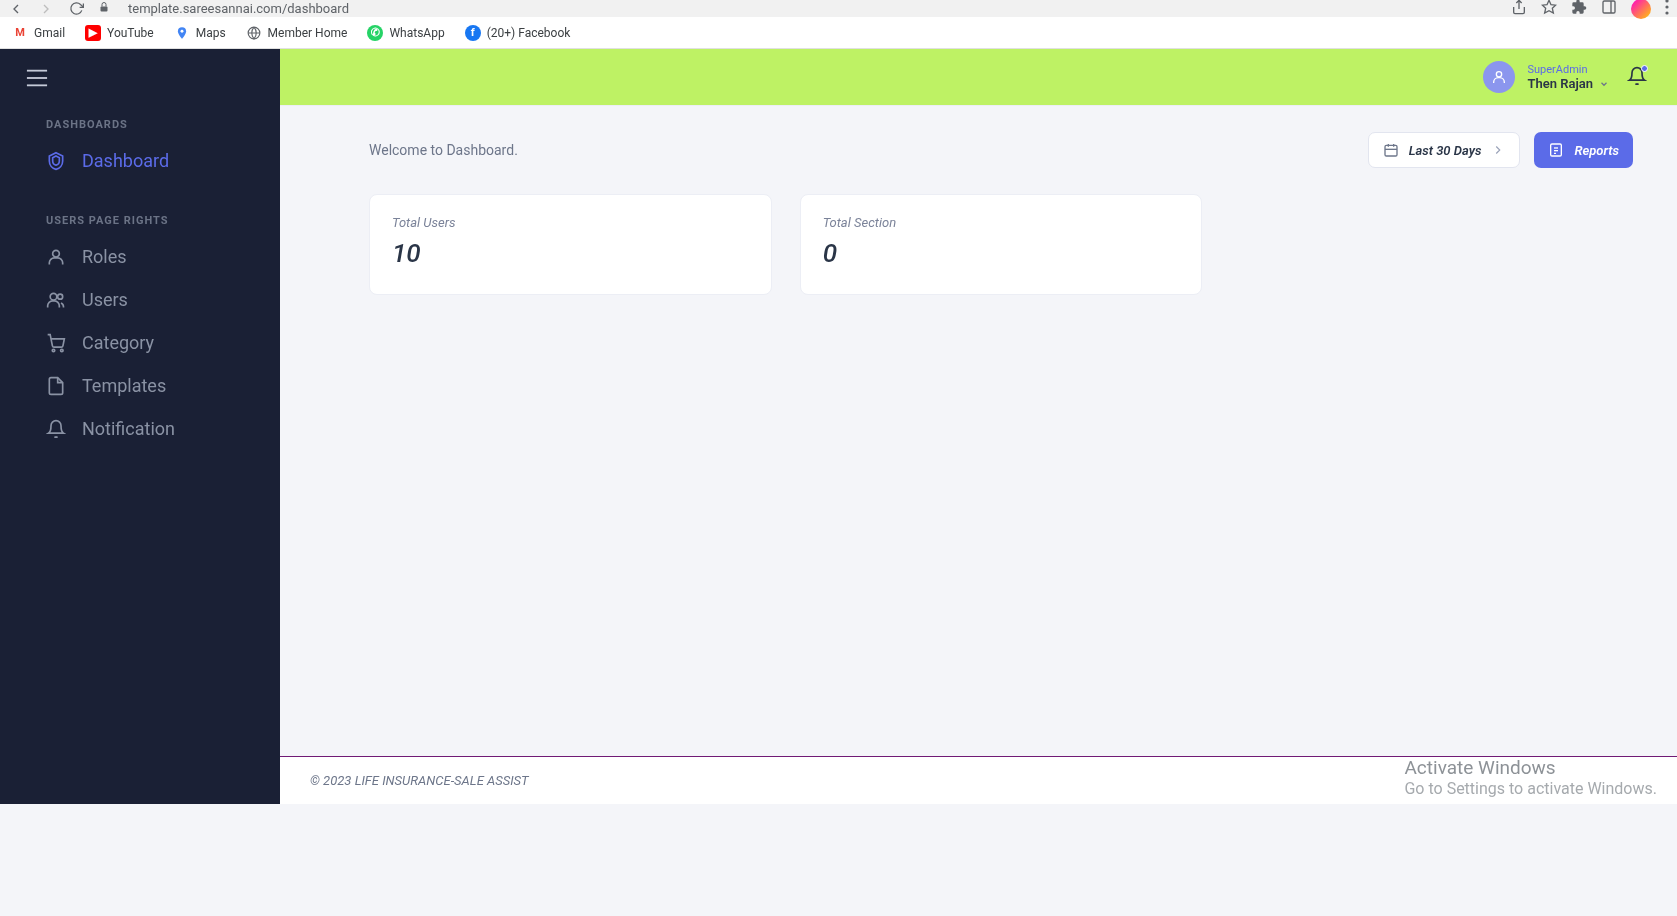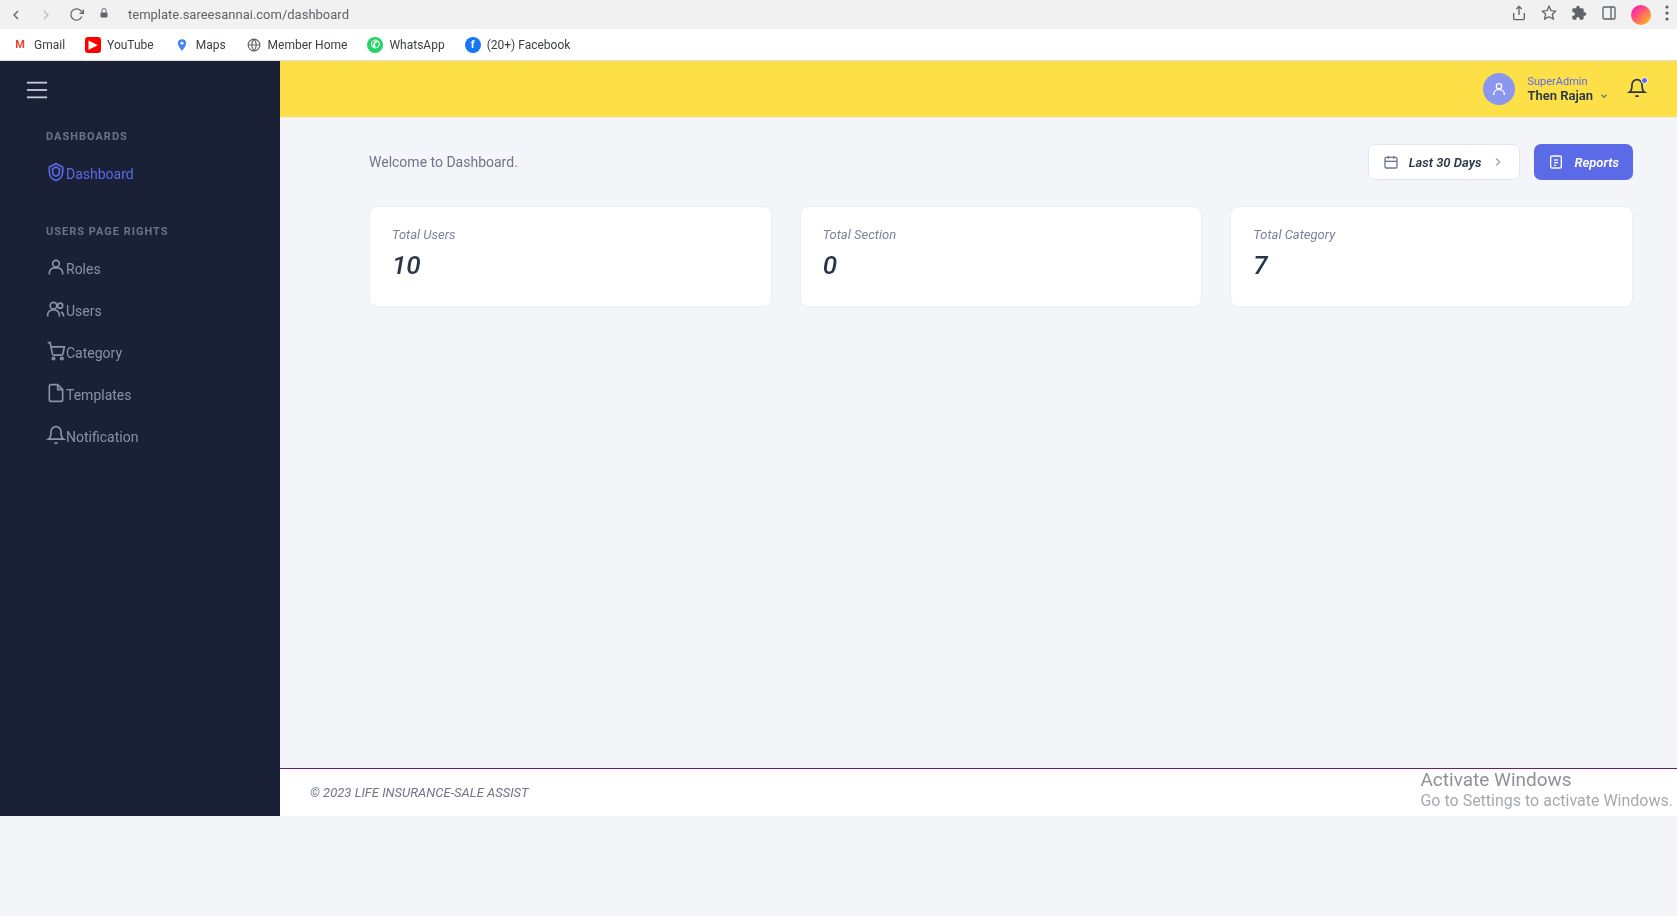--- a/index.html
+++ b/index.html
@@ -1,41 +1,41 @@
 <!DOCTYPE html>
 <html><head>
 <meta charset="utf-8">
 <style>
 * { margin: 0; padding: 0; box-sizing: border-box; }
 body { font-family: -apple-system, BlinkMacSystemFont, "Segoe UI", Roboto, Helvetica, Arial, sans-serif; background: #f4f5f9; color: #333; font-size: 14px; }
 
 
-.browser-bar { height: 29px; background: #f1f1f1; display: flex; align-items: center; padding: 0 8px; gap: 14px; }
+.browser-bar { height: 17px; background: #f1f1f1; display: flex; align-items: center; padding: 0 8px; gap: 14px; }
 .browser-bar .nav-btn { width: 16px; height: 16px; display: flex; align-items: center; justify-content: center; color: #5f6368; }
 .browser-bar .lock { color: #5f6368; font-size: 11px; margin-right: 4px; }
 .browser-bar .url { color: #5f6368; font-size: 13px; flex: 1; }
 .browser-bar .right-icons { display: flex; gap: 14px; align-items: center; color: #5f6368; }
 .browser-bar .right-icons .avatar-dot { width: 20px; height: 20px; border-radius: 50%; background: linear-gradient(135deg,#f0c,#fc0); }
 
 .bookmarks-bar { height: 32px; background: #fff; display: flex; align-items: center; gap: 20px; padding: 0 12px; border-bottom: 1px solid #e0e0e0; }
 .bookmark { display: flex; align-items: center; gap: 6px; font-size: 12px; color: #3c4043; }
 .bm-icon { width: 16px; height: 16px; display: flex; align-items: center; justify-content: center; font-size: 11px; font-weight: bold; border-radius: 3px; }
 
 
 .app { display: flex; height: 755px; position: relative; }
 .sidebar { width: 280px; background: #1a2035; color: #8a92a4; display: flex; flex-direction: column; }
 .sidebar .burger { padding: 20px 26px 16px; }
 .sidebar .burger svg { stroke: #c5cad8; }
 .sidebar .section-label { font-size: 11px; letter-spacing: 1px; color: #6b7386; font-weight: 700; padding: 12px 46px 8px; }
-.sidebar .nav-item { display: flex; align-items: flex-end; gap: 0; padding: 11px 46px; color: #8a92a4; cursor: pointer; font-size: 14px; }
+.sidebar .nav-item { display: flex; align-items: center; gap: 16px; padding: 11px 46px; color: #8a92a4; cursor: pointer; font-size: 18px; }
 .sidebar .nav-item.active { color: #5b6be8; }
 .sidebar .nav-item .icon { width: 20px; height: 20px; display: flex; align-items: center; justify-content: center; }
 
 .main { flex: 1; display: flex; flex-direction: column; background: #f4f5f9; }
-.topbar { height: 57px; background: #fde047; display: flex; align-items: center; justify-content: flex-end; padding: 0 30px; border-bottom: 1px solid #eceef5; gap: 18px; }
+.topbar { height: 57px; background: #bef264; display: flex; align-items: center; justify-content: flex-end; padding: 0 30px; border-bottom: 1px solid #eceef5; gap: 18px; }
 .user-block { display: flex; align-items: center; gap: 12px; }
 .user-avatar { width: 32px; height: 32px; border-radius: 50%; background: #8b96ee; display: flex; align-items: center; justify-content: center; }
 .user-text .role { font-size: 11px; color: #5b6be8; }
 .user-text .name { font-size: 13px; color: #2a3547; font-weight: 600; display: flex; align-items: center; gap: 6px; }
 .bell-wrap { position: relative; }
 .bell-dot { position: absolute; top: -1px; right: -1px; width: 7px; height: 7px; background: #5b6be8; border-radius: 50%; border: 1px solid #fff; }
 
 .content { flex: 1; padding: 26px 44px; position: relative; margin-left: 45px; }
 .content-head { display: flex; align-items: center; justify-content: space-between; margin-bottom: 26px; }
 .welcome { color: #6d768a; font-size: 14px; }
@@ -45,21 +45,21 @@
 .btn-outline .chev { color: #9aa2b8; }
 .btn-primary { background: #5b6be8; color: #fff; border: none; }
 
 .cards { display: grid; grid-template-columns: repeat(3,1fr); gap: 28px; }
 .card { background: #fff; border-radius: 8px; padding: 20px 22px 26px; border: 1px solid #eceef5; font-style: italic; }
 .card .label { color: #7b8399; font-size: 13px; margin-bottom: 8px; }
 .card .value { color: #2a3547; font-size: 26px; font-weight: 500; }
 
 .footer { height: 48px; background: #fff; border-top: 1px solid #701a75; display: flex; align-items: center; padding: 0 30px; color: #6d768a; font-size: 13px; font-style: italic; }
 
-.activate { position: absolute; right: 4px; bottom: 6px; text-align: left; color: #9ea3a8; pointer-events: none; }
+.activate { position: absolute; right: 20px; bottom: 6px; text-align: left; color: #9ea3a8; pointer-events: none; }
 .activate .t1 { font-size: 19px; color: #8d9297; }
 .activate .t2 { font-size: 16px; color: #a6aaae; }
 </style>
 </head>
 <body>
 
 <div class="browser-bar">
   <div class="nav-btn">
       <svg width="16" height="16" viewBox="0 0 24 24" fill="none" stroke="#5f6368" stroke-width="2">
         <polyline points="15 18 9 12 15 6"></polyline>
@@ -273,24 +273,20 @@
 
       <div class="cards">
         <div class="card">
           <div class="label">Total Users</div>
           <div class="value">10</div>
         </div>
         <div class="card">
           <div class="label">Total Section</div>
           <div class="value">0</div>
         </div>
-        <div class="card">
-          <div class="label">Total Category</div>
-          <div class="value">7</div>
-        </div>
       </div>
     </div>
 
     <div class="footer">
       <span>© 2023 LIFE INSURANCE-SALE ASSIST</span>
     </div>
 
     <div class="activate">
       <div class="t1">Activate Windows</div>
       <div class="t2">Go to Settings to activate Windows.</div>

